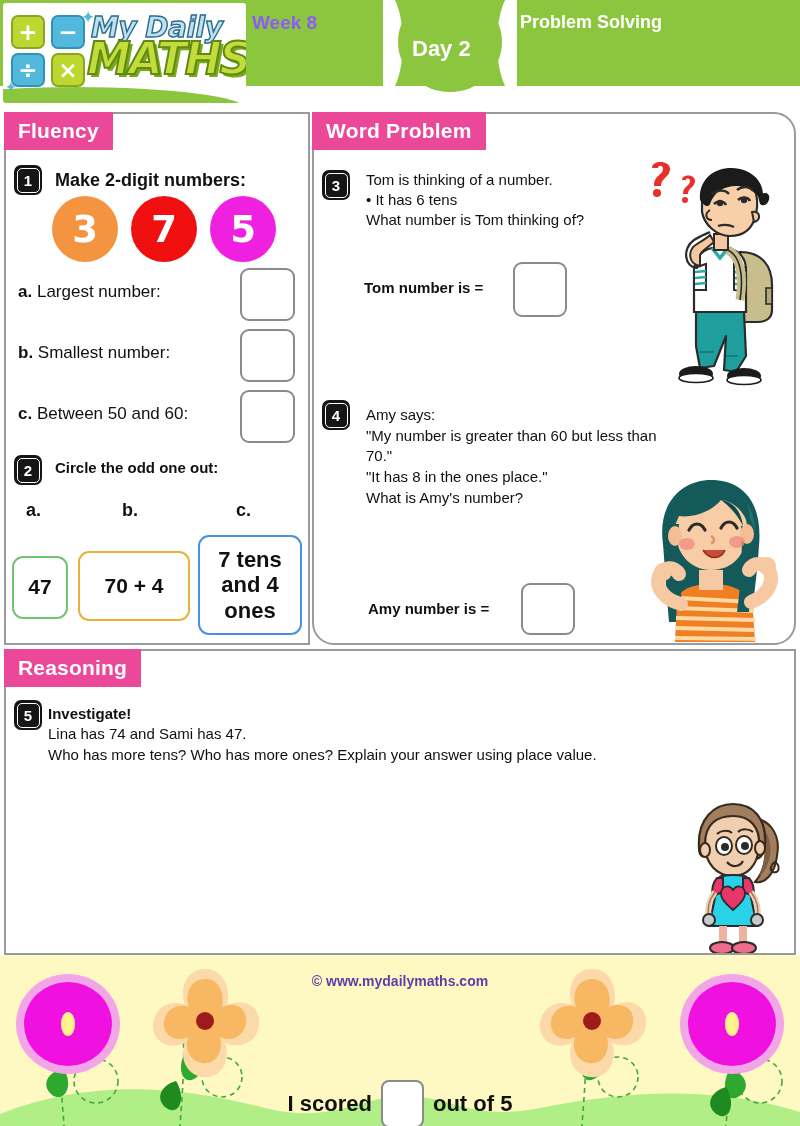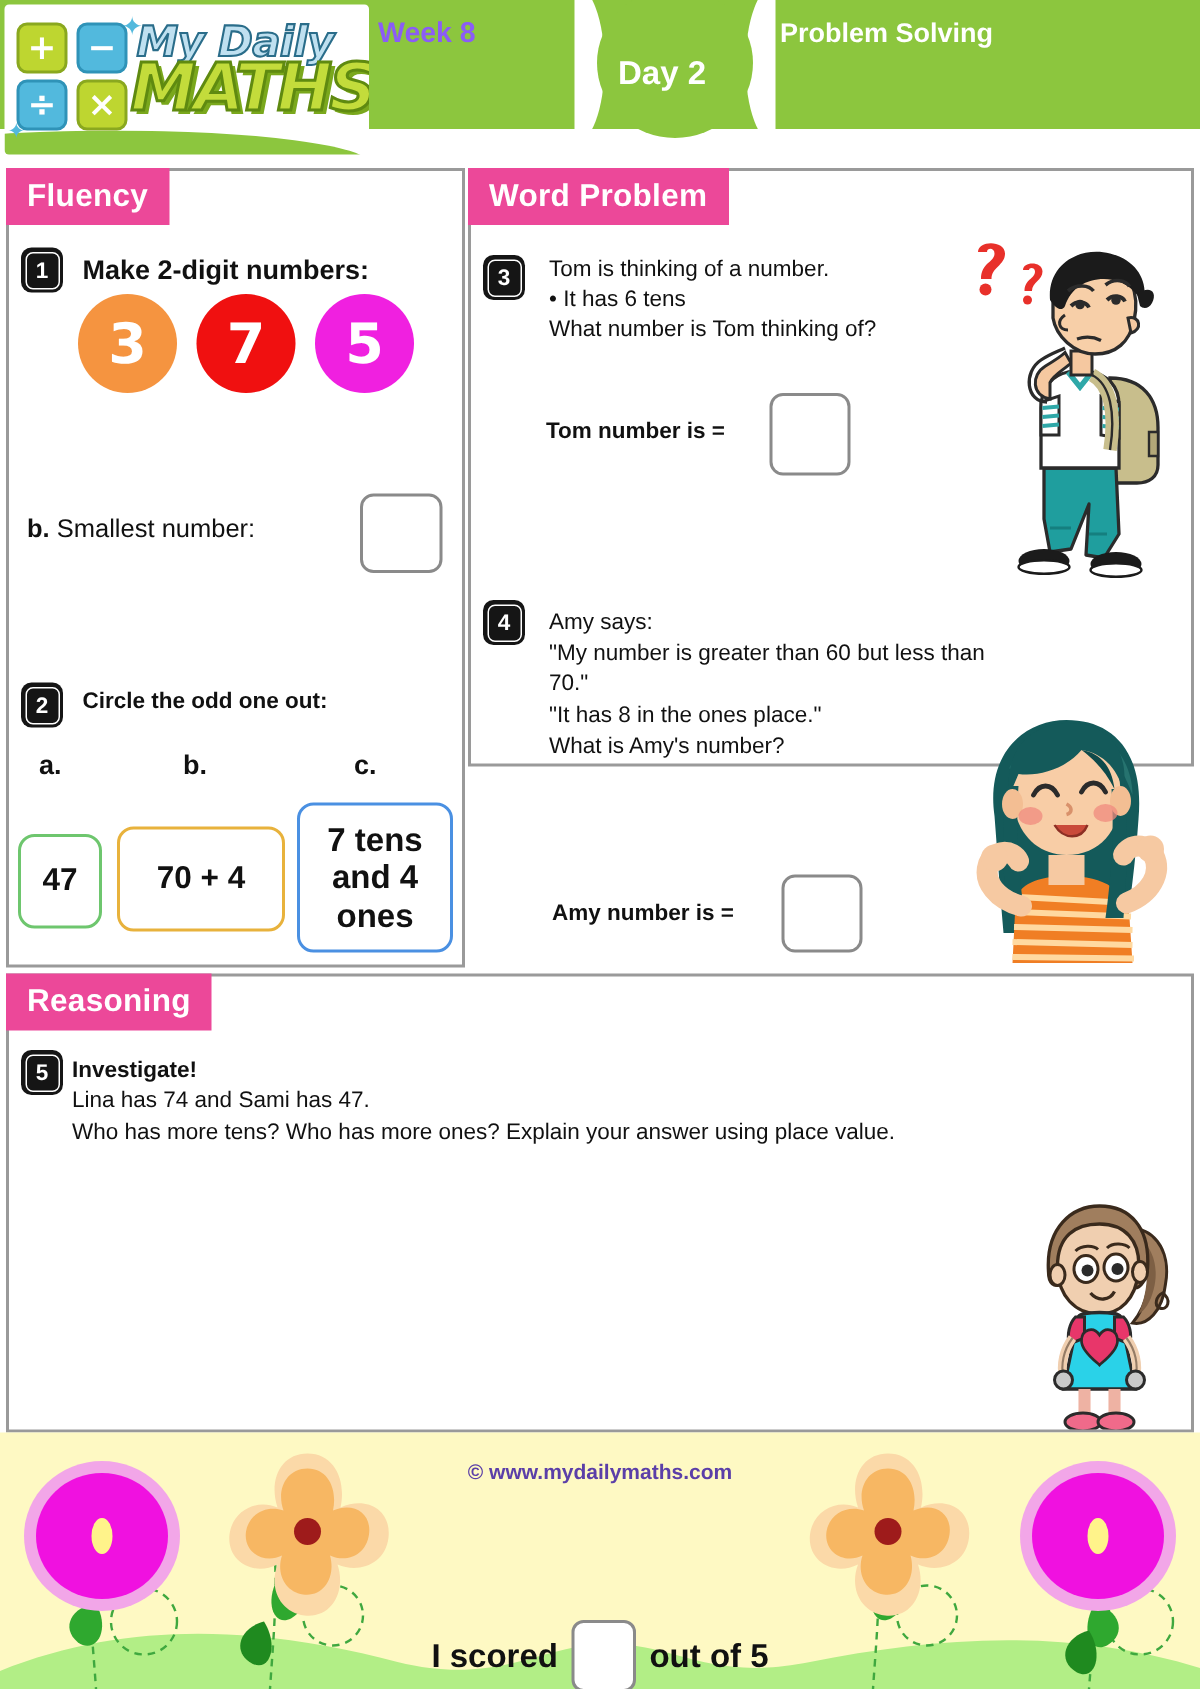--- a/index.html
+++ b/index.html
@@ -51,21 +51,21 @@
     background:#8CC63E; border-radius:50%; z-index:4;
     display:flex; align-items:center; justify-content:flex-start;
     padding-top:14px; padding-left:14px; }
   .day-circle span { color:#fff; font-size:22px; font-weight:bold; }
   .topic-label { position:absolute; left:520px; top:12px; width:280px;
     text-align:left; color:#fff; font-size:18px; font-weight:bold; z-index:5; }
 
   
   .panel { position:absolute; border:2px solid #9a9a9a; background:#fff; }
   .panel-fluency { left:4px; top:112px; width:306px; height:533px; }
-  .panel-word    { left:312px; top:112px; width:484px; height:399px; }
+  .panel-word    { left:312px; top:112px; width:484px; height:533px;border-radius:22px; }
   .panel-reason  { left:4px; top:649px; width:792px; height:306px; }
 
   .banner { position:absolute; left:-2px; top:-2px; height:38px;
     background:#ec4899; display:flex; align-items:center; padding:0 14px; }
   .banner span { color:#fff; font-size:21px; font-weight:bold;
     letter-spacing:0.2px; }
 
   
   .qbadge { position:absolute; width:28px; height:30px; background:#151515;
     border-radius:7px; display:flex; align-items:center; justify-content:center; }
@@ -190,22 +190,30 @@
     <b>1</b>
   </div>
   <div class="q1-title">Make 2-digit numbers:</div>
 
   <div class="circles">
     <div class="ncircle c0" style="background:#F59440;">3</div>
     <div class="ncircle c1" style="background:#F01010;">7</div>
     <div class="ncircle c2" style="background:#F020E0;">5</div>
   </div>
 
+  <div class="frow r0">
+    <div class="lbl"><b>a.</b> <span>Largest number:</span></div>
+    <div class="abox"></div>
+  </div>
   <div class="frow r1">
     <div class="lbl"><b>b.</b> <span>Smallest number:</span></div>
+    <div class="abox"></div>
+  </div>
+  <div class="frow r2">
+    <div class="lbl"><b>c.</b> <span>Between 50 and 60:</span></div>
     <div class="abox"></div>
   </div>
 
   <div class="qbadge" style="left:14px; top:455px;">
     <b>2</b>
   </div>
   <div class="q2-title">Circle the odd one out:</div>
 
   <div class="abclabels">
     <span class="l0">a.</span>

